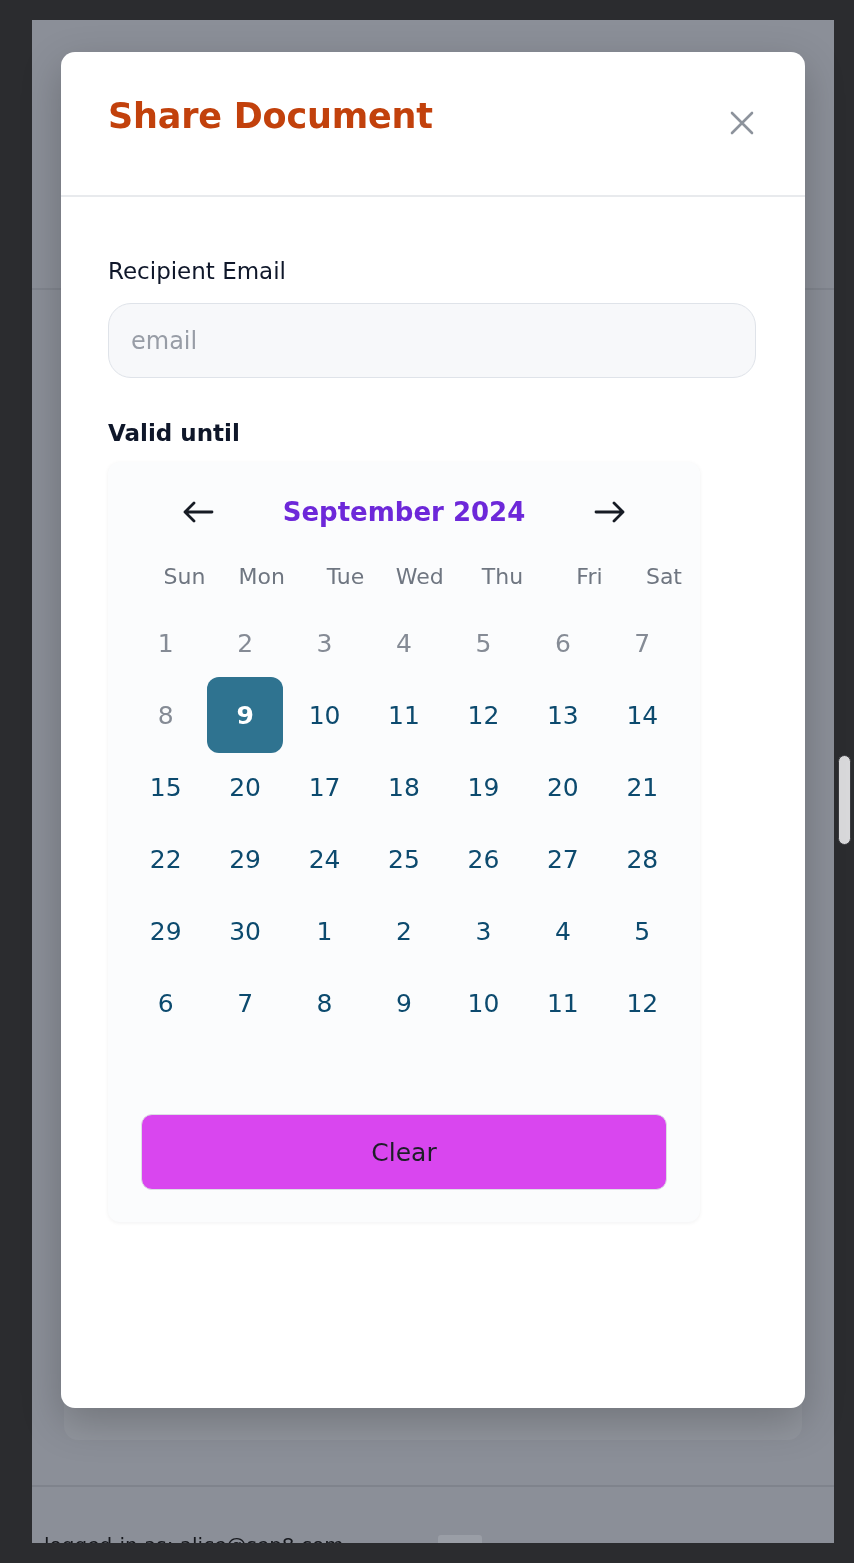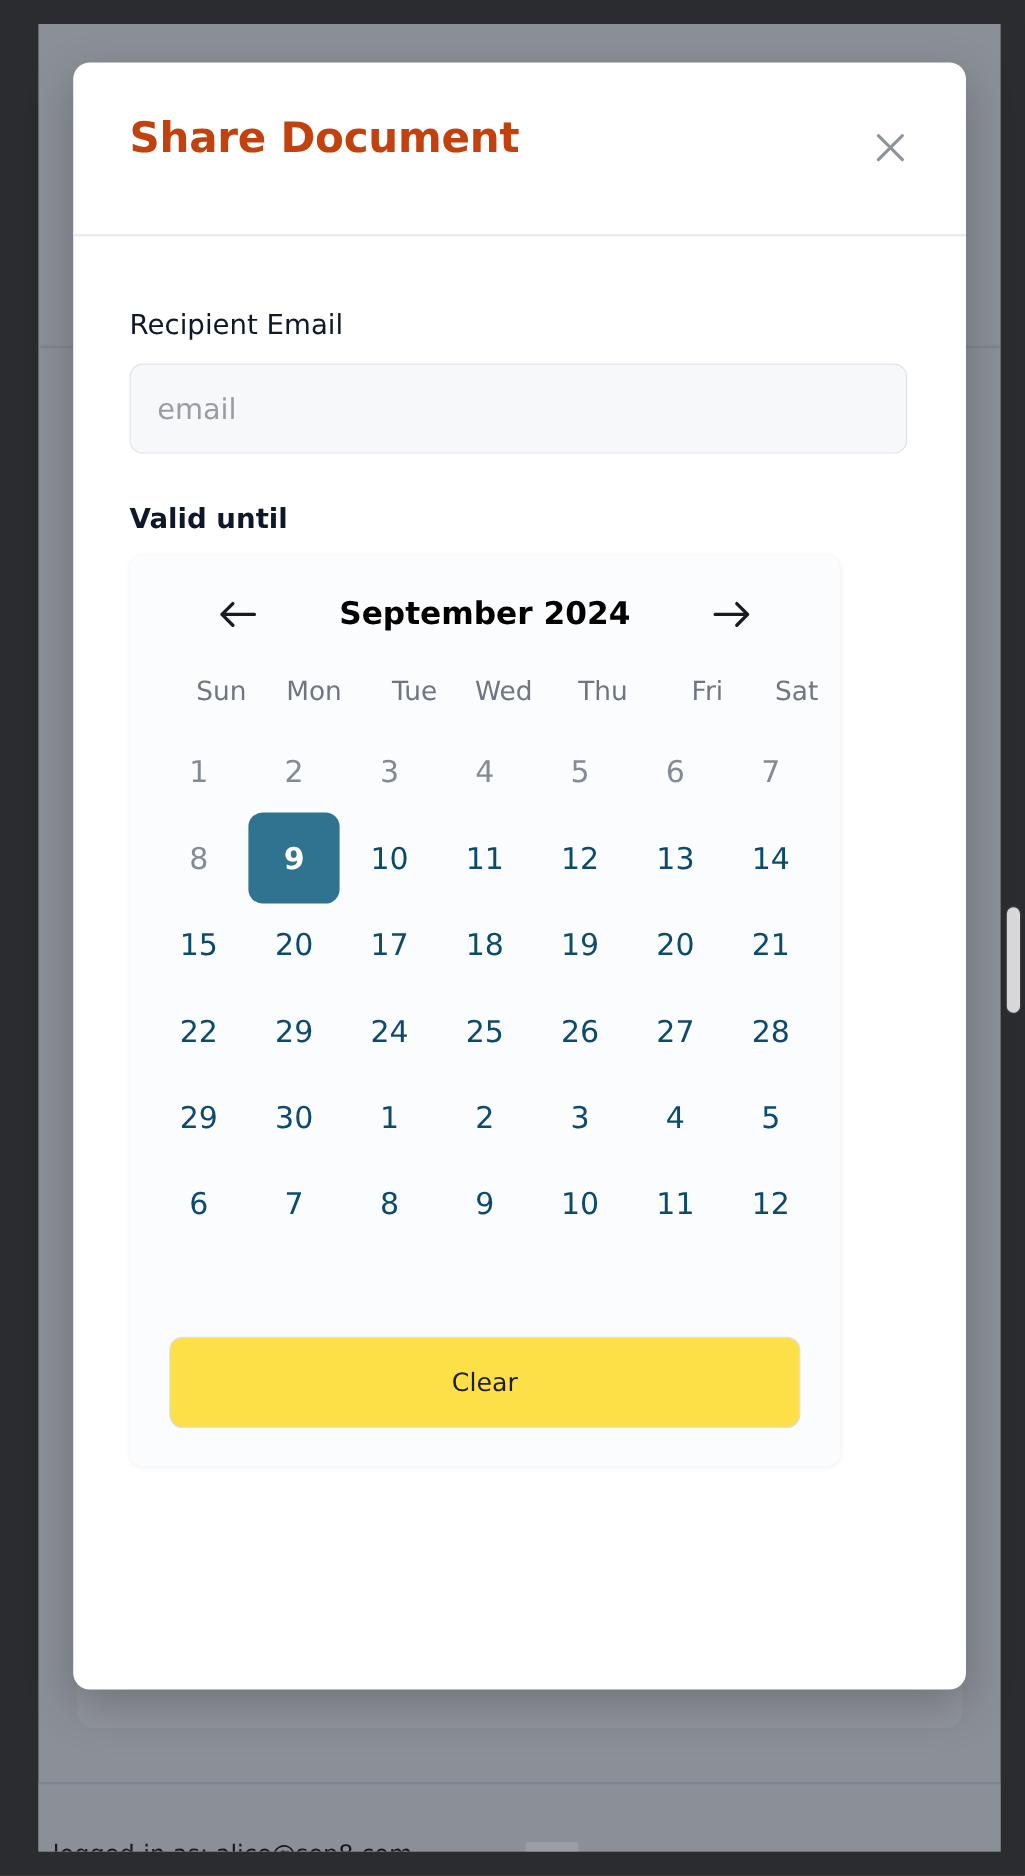--- a/index.html
+++ b/index.html
@@ -158,21 +158,21 @@
   #valid-until-label { top: 223px; font-weight: 600; }
 
   #email-input {
     position: absolute;
     left: 47px;
     top: 106px;
     width: 648px;
     height: 75px;
     box-sizing: border-box;
     border: 1px solid #dfe3e9;
-    border-radius: 11px;
+    border-radius: 23px;
     background: #f7f8fa;
     font-family: "DejaVu Sans", "Liberation Sans", sans-serif;
     font-size: 24px;
     color: #1c1f26;
     padding: 0 22px;
     outline: none;
   }
   #email-input::placeholder { color: #989da6; }
 
   
@@ -203,21 +203,21 @@
     justify-content: center;
     cursor: pointer;
     background: none;
     border: none;
     padding: 0;
   }
   .cal-nav svg { display: block; }
   #calendar-month-label {
     font-size: 26px;
     font-weight: 600;
-    color: #000000;
+    color: #6d28d9;
     white-space: nowrap;
   }
 
   #weekday-row {
     display: grid;
     grid-template-columns: repeat(7, 1fr);
     padding: 0 18px;
     margin-top: 2px;
   }
   .weekday-cell {
@@ -271,23 +271,23 @@
 
   #clear-button {
     position: absolute;
     left: 33px;
     bottom: 32px;
     width: 526px;
     height: 76px;
     box-sizing: border-box;
     border: 1px solid #dcdfe4;
     border-radius: 11px;
-    background: #fde047;
+    background: #d946ef;
     font-family: "DejaVu Sans", "Liberation Sans", sans-serif;
-    font-size: 21px;
+    font-size: 25px;
     color: #1c1f26;
     cursor: pointer;
   }
 </style>
 </head>
 <body>
 
 <div id="app-frame">
 
   <div id="page-backdrop">

